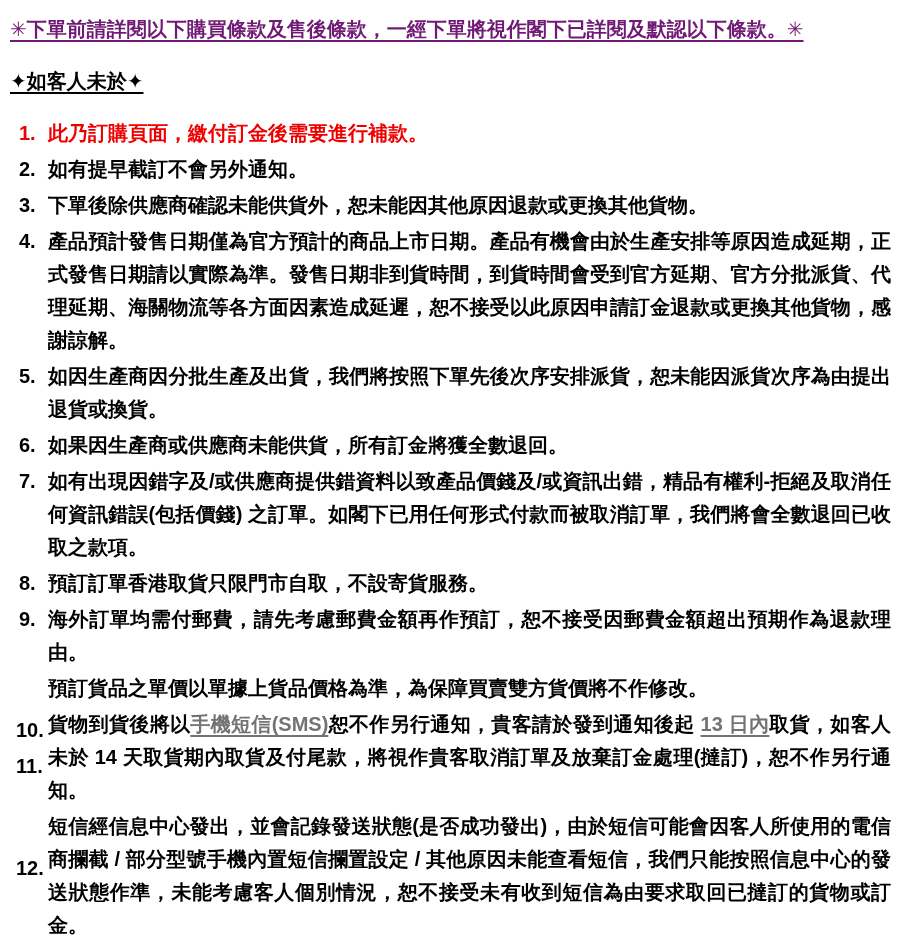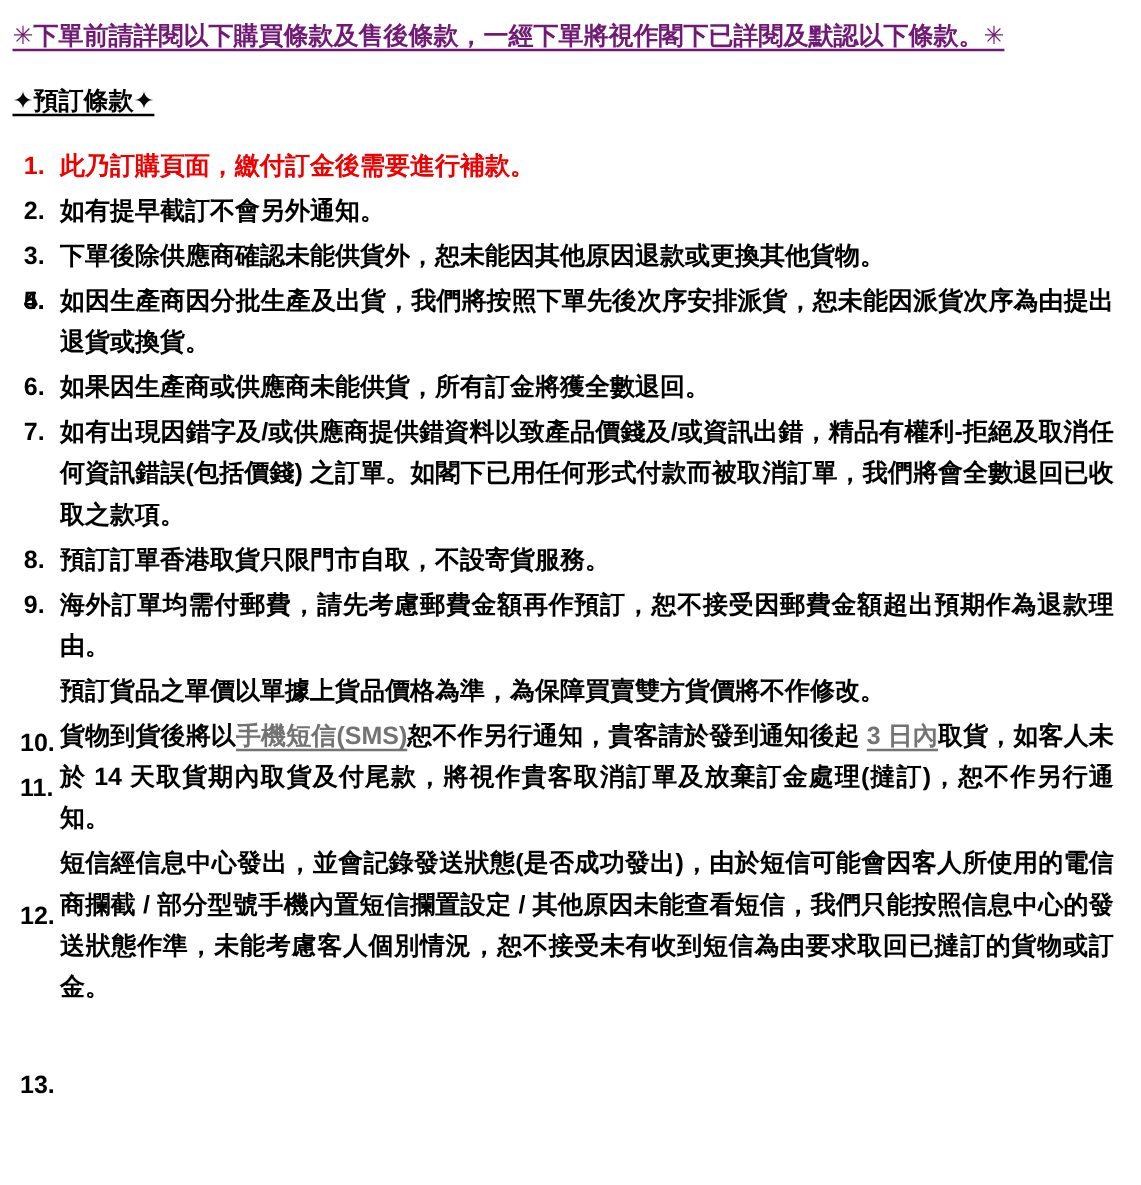--- a/index.html
+++ b/index.html
@@ -59,45 +59,45 @@
     text-underline-offset: 4px;
   }
 </style>
 </head>
 <body>
 
 <div class="doc">
 
   <div class="warning-header">✳下單前請詳閱以下購買條款及售後條款，一經下單將視作閣下已詳閱及默認以下條款。✳</div>
 
-  <div class="section-title">✦預訂條款✦</div>
+  <div class="section-title">✦如客人未於✦</div>
 
   <div class="terms-list">
 
     <div class="term red-item"><span class="num">1.</span><span>此乃訂購頁面，繳付訂金後需要進行補款。</span></div>
 
     <div class="term"><span class="num">2.</span><span>如有提早截訂不會另外通知。</span></div>
 
     <div class="term"><span class="num">3.</span><span>下單後除供應商確認未能供貨外，恕未能因其他原因退款或更換其他貨物。</span></div>
 
-    <div class="term"><span class="num">4.</span></div>
+    <div class="term"><span class="num">4.</span><span>產品預計發售日期僅為官方預計的商品上市日期。產品有機會由於生產安排等原因造成延期，正式發售日期請以實際為準。發售日期非到貨時間，到貨時間會受到官方延期、官方分批派貨、代理延期、海關物流等各方面因素造成延遲，恕不接受以此原因申請訂金退款或更換其他貨物，感謝諒解。</span></div>
 
     <div class="term"><span class="num">5.</span><span>如因生產商因分批生產及出貨，我們將按照下單先後次序安排派貨，恕未能因派貨次序為由提出退貨或換貨。</span></div>
 
     <div class="term"><span class="num">6.</span><span>如果因生產商或供應商未能供貨，所有訂金將獲全數退回。</span></div>
 
     <div class="term"><span class="num">7.</span><span>如有出現因錯字及/或供應商提供錯資料以致產品價錢及/或資訊出錯，精品有權利-拒絕及取消任何資訊錯誤(包括價錢) 之訂單。如閣下已用任何形式付款而被取消訂單，我們將會全數退回已收取之款項。</span></div>
 
     <div class="term"><span class="num">8.</span><span>預訂訂單香港取貨只限門市自取，不設寄貨服務。</span></div>
 
     <div class="term"><span class="num">9.</span><span>海外訂單均需付郵費，請先考慮郵費金額再作預訂，恕不接受因郵費金額超出預期作為退款理由。</span></div>
 
     <div class="term two-digit"><span class="num">10.</span><span>預訂貨品之單價以單據上貨品價格為準，為保障買賣雙方貨價將不作修改。</span></div>
 
-    <div class="term two-digit"><span class="num">11.</span><span>貨物到貨後將以</span><span class="hl-red">手機短信(SMS)</span><span>恕不作另行通知，貴客請於發到通知後起 </span><span class="hl-red">3 日內</span><span>取貨，如客人未於 14 天取貨期內取貨及付尾款，將視作貴客取消訂單及放棄訂金處理(撻訂)，恕不作另行通知。</span></div>
+    <div class="term two-digit"><span class="num">11.</span><span>貨物到貨後將以</span><span class="hl-red">手機短信(SMS)</span><span>恕不作另行通知，貴客請於發到通知後起 </span><span class="hl-red">13 日內</span><span>取貨，如客人未於 14 天取貨期內取貨及付尾款，將視作貴客取消訂單及放棄訂金處理(撻訂)，恕不作另行通知。</span></div>
 
     <div class="term two-digit"><span class="num">12.</span><span>短信經信息中心發出，並會記錄發送狀態(是否成功發出)，由於短信可能會因客人所使用的電信商攔截 / 部分型號手機內置短信攔置設定 / 其他原因未能查看短信，我們只能按照信息中心的發送狀態作準，未能考慮客人個別情況，恕不接受未有收到短信為由要求取回已撻訂的貨物或訂金。</span></div>
 
     <div class="term two-digit">
         <span class="num">13.</span>
       </div>
 
   </div>
 
 </div>

